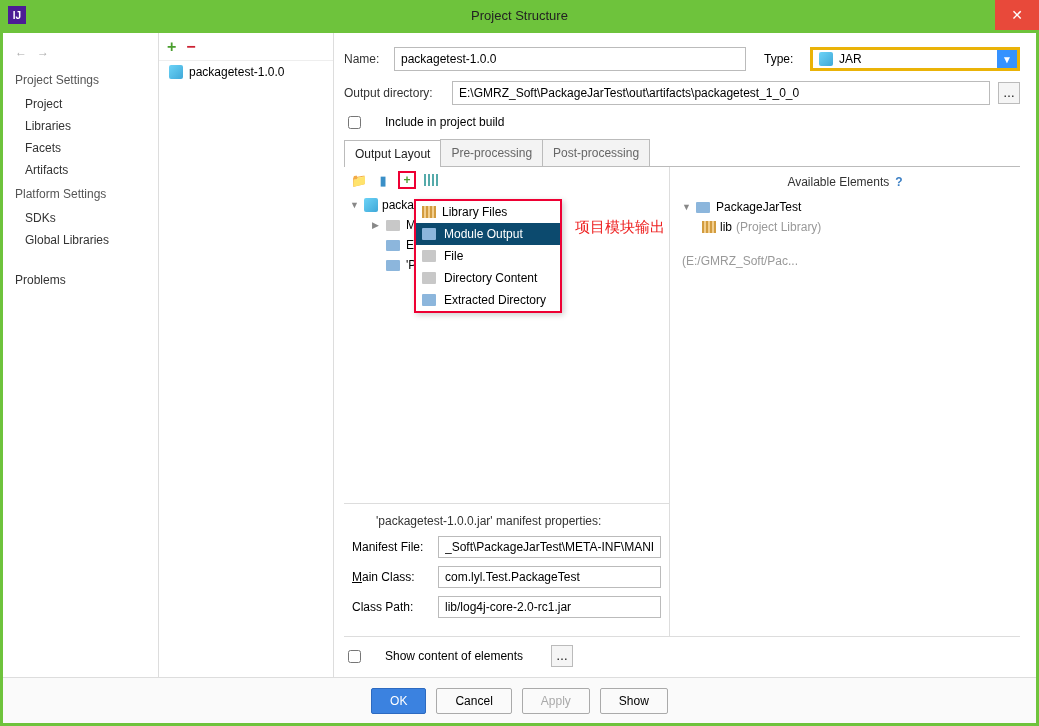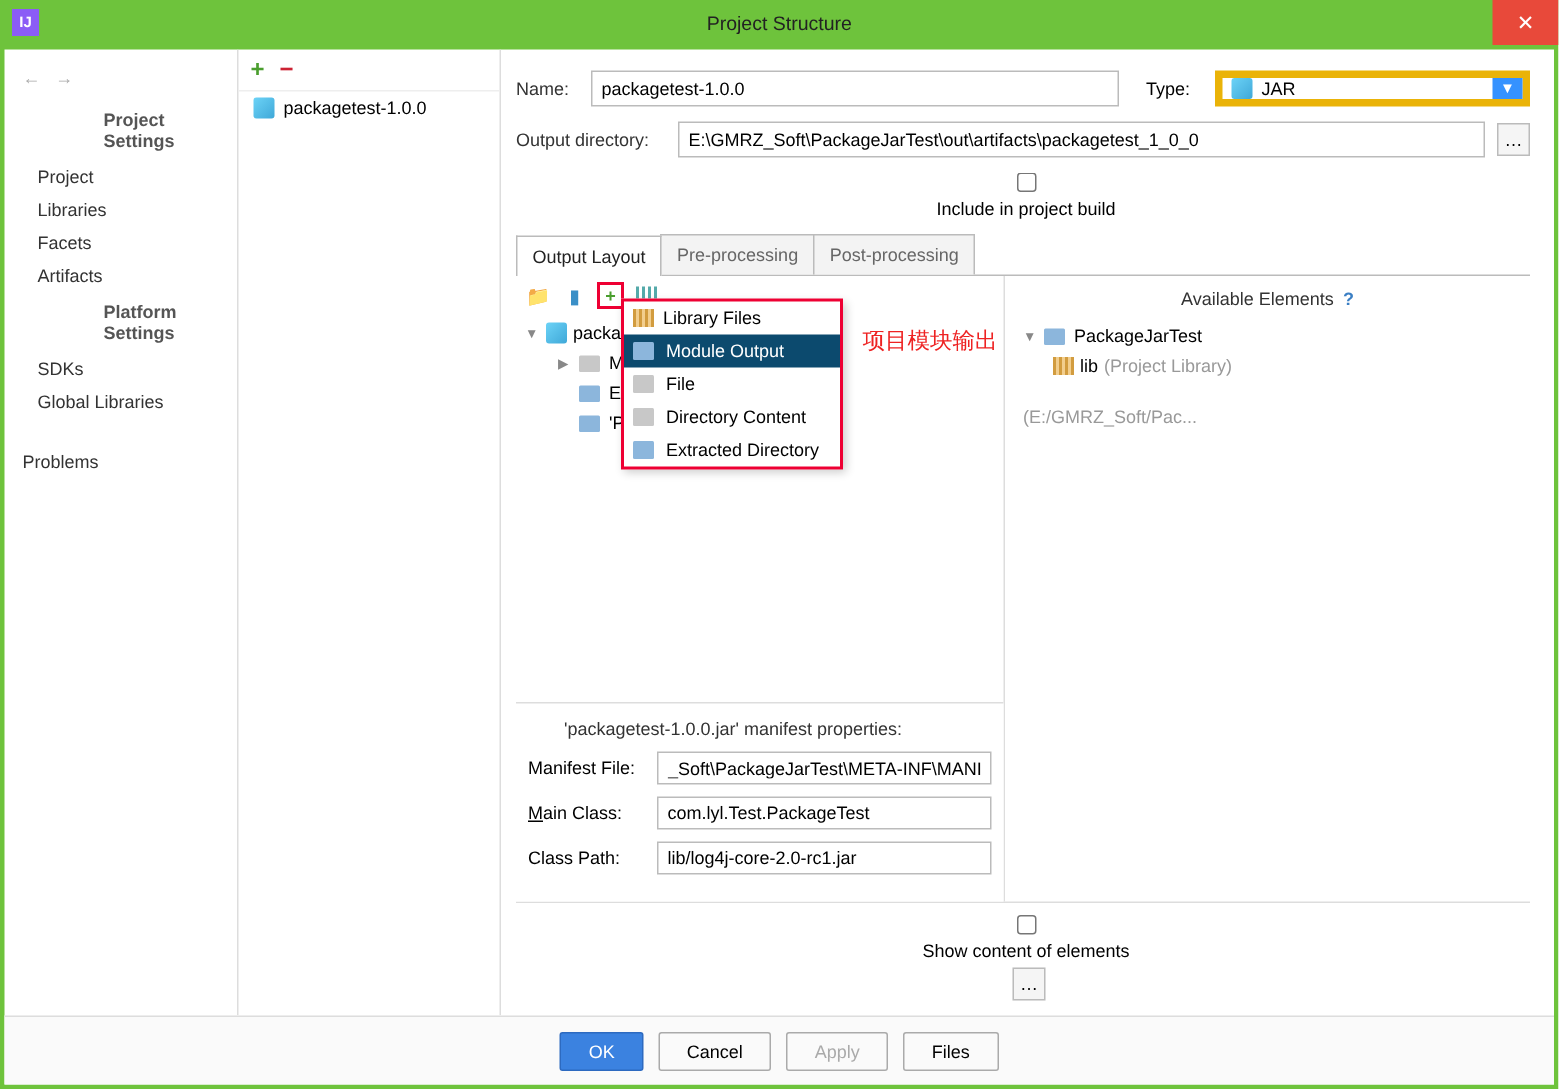--- a/index.html
+++ b/index.html
@@ -1,44 +1,44 @@
 <!DOCTYPE html>
 <html><head>
 <meta charset="utf-8">
 <style>
 * { box-sizing: border-box; margin: 0; padding: 0; font-family: "Segoe UI", Tahoma, sans-serif; font-size: 12px; }
 body { background: #fff; width: 1039px; height: 726px; overflow: hidden; }
 .titlebar { height: 30px; background: #6ec33c; display: flex; align-items: center; position: relative; }
-.titlebar .app-icon { width: 18px; height: 18px; background: #8b5cf6; color: #fff; margin-left: 8px; display: flex; align-items: center; justify-content: center; font-weight: bold; font-size: 10px; }
+.titlebar .app-icon { width: 18px; height: 18px; background: #4c1d95; color: #fff; margin-left: 8px; display: flex; align-items: center; justify-content: center; font-weight: bold; font-size: 10px; }
 .titlebar .title { position: absolute; left: 50%; transform: translateX(-50%); color: #222; font-size: 13px; }
 .titlebar .close { position: absolute; right: 0; top: 0; width: 44px; height: 30px; background: #e8493a; color: #fff; display: flex; align-items: center; justify-content: center; font-size: 14px; cursor: pointer; }
 .outer { border: 3px solid #6ec33c; height: 696px; display: flex; flex-direction: column; }
 .main { flex: 1; display: flex; overflow: hidden; }
 .sidebar-left { width: 156px; border-right: 1px solid #ddd; padding: 10px 0; }
 .sidebar-left .navbtns { padding: 0 12px 8px; color: #aaa; font-size: 14px; }
 .sidebar-left .navbtns span { margin-right: 6px; }
-.sidebar-left .cat { font-weight: bold; color: #555; padding: 6px 22px; margin-left: 44px; }
+.sidebar-left .cat { font-weight: normal; color: #555; padding: 6px 12px; }
 .sidebar-left .item { padding: 4px 12px 4px 22px; color: #333; cursor: pointer; }
 .tree-panel { width: 175px; border-right: 1px solid #ddd; display: flex; flex-direction: column; }
 .tree-panel .tb { height: 28px; display: flex; align-items: center; padding: 0 8px; gap: 10px; border-bottom: 1px solid #eee; }
 .tb-add { color: #4a9e2e; font-size: 16px; font-weight: bold; cursor: pointer; }
 .tb-remove { color: #c23; font-size: 16px; font-weight: bold; cursor: pointer; }
 .tree-panel .node { padding: 4px 10px; display: flex; align-items: center; gap: 6px; cursor: pointer; }
 .node-icon { width: 14px; height: 14px; }
 .jar-icon { background: linear-gradient(135deg,#6cd3f7,#3fa8d8); border-radius: 2px; }
 .content { flex: 1; display: flex; flex-direction: column; padding: 14px 16px 0 10px; position: relative; overflow: hidden; }
 .row { display: flex; align-items: center; margin-bottom: 10px; gap: 8px; }
 .row label { width: 100px; color: #333; }
 .row label.short { width: 42px; }
 .row input[type=text] { flex: 1; height: 24px; border: 1px solid #bbb; padding: 2px 6px; background: #fff; }
 .row .typelabel { width: 38px; margin-left: 10px; }
-.row select, .combo { width: 210px; height: 24px; border: 5px solid #eab308; display: flex; align-items: center; padding-left: 6px; position: relative; background: #fff; }
+.row select, .combo { width: 210px; height: 24px; border: 3px solid #eab308; display: flex; align-items: center; padding-left: 6px; position: relative; background: #fff; }
 .combo .dd { position: absolute; right: 0; top: 0; bottom: 0; width: 20px; background: #3592ff; color: #fff; display: flex; align-items: center; justify-content: center; font-size: 10px; }
 .btn-browse { width: 22px; height: 22px; border: 1px solid #bbb; background: #f5f5f5; display: flex; align-items: center; justify-content: center; cursor: pointer; }
-.chk { display: flex; align-items: center; gap: 4px; margin-bottom: 10px; padding-left: 4px; flex-direction: column; }
+.chk { display: flex; align-items: center; gap: 24px; margin-bottom: 10px; padding-left: 4px; }
 .tabs { display: flex; border-bottom: 1px solid #bbb; }
 .tab { padding: 6px 10px; border: 1px solid #bbb; border-bottom: none; background: #f3f3f3; color: #666; cursor: pointer; margin-right: -1px; }
 .tab.active { background: #fff; color: #222; position: relative; top: 1px; }
 .layout-area { display: flex; flex: 1; min-height: 320px; border-bottom: 1px solid #ddd; }
 .layout-left { flex: 1; border-right: 1px solid #ddd; display: flex; flex-direction: column; position: relative; }
 .layout-toolbar { height: 26px; display: flex; align-items: center; gap: 6px; padding: 0 6px; }
 .tbicon { width: 18px; height: 18px; display: flex; align-items: center; justify-content: center; cursor: pointer; color: #777; font-size: 13px; }
 .tbicon.add-highlight { border: 2px solid #e03; padding: 2px 4px; }
 .layout-tree { flex: 1; padding: 2px 0; position: relative; }
 .lt-row { display: flex; align-items: center; height: 20px; padding-left: 6px; gap: 4px; cursor: pointer; white-space: nowrap; overflow: hidden; }
@@ -219,21 +219,21 @@
       <span>Show content of elements</span>
       <div class="btn-browse" style="margin-left:4px">…</div>
     </div>
   </div>
 </div>
 
 <div class="footer">
   <button class="btn primary">OK</button>
   <button class="btn">Cancel</button>
   <button class="btn disabled">Apply</button>
-  <button class="btn">Files</button>
+  <button class="btn">Show</button>
 </div>
 </div>
 
 <div class="popup">
   <div class="prow">
     <span class="picon lib-icon"></span>
     <span>Library Files</span>
   </div>
   <div class="prow sel">
     <span class="picon folder-icon folder2"></span>

